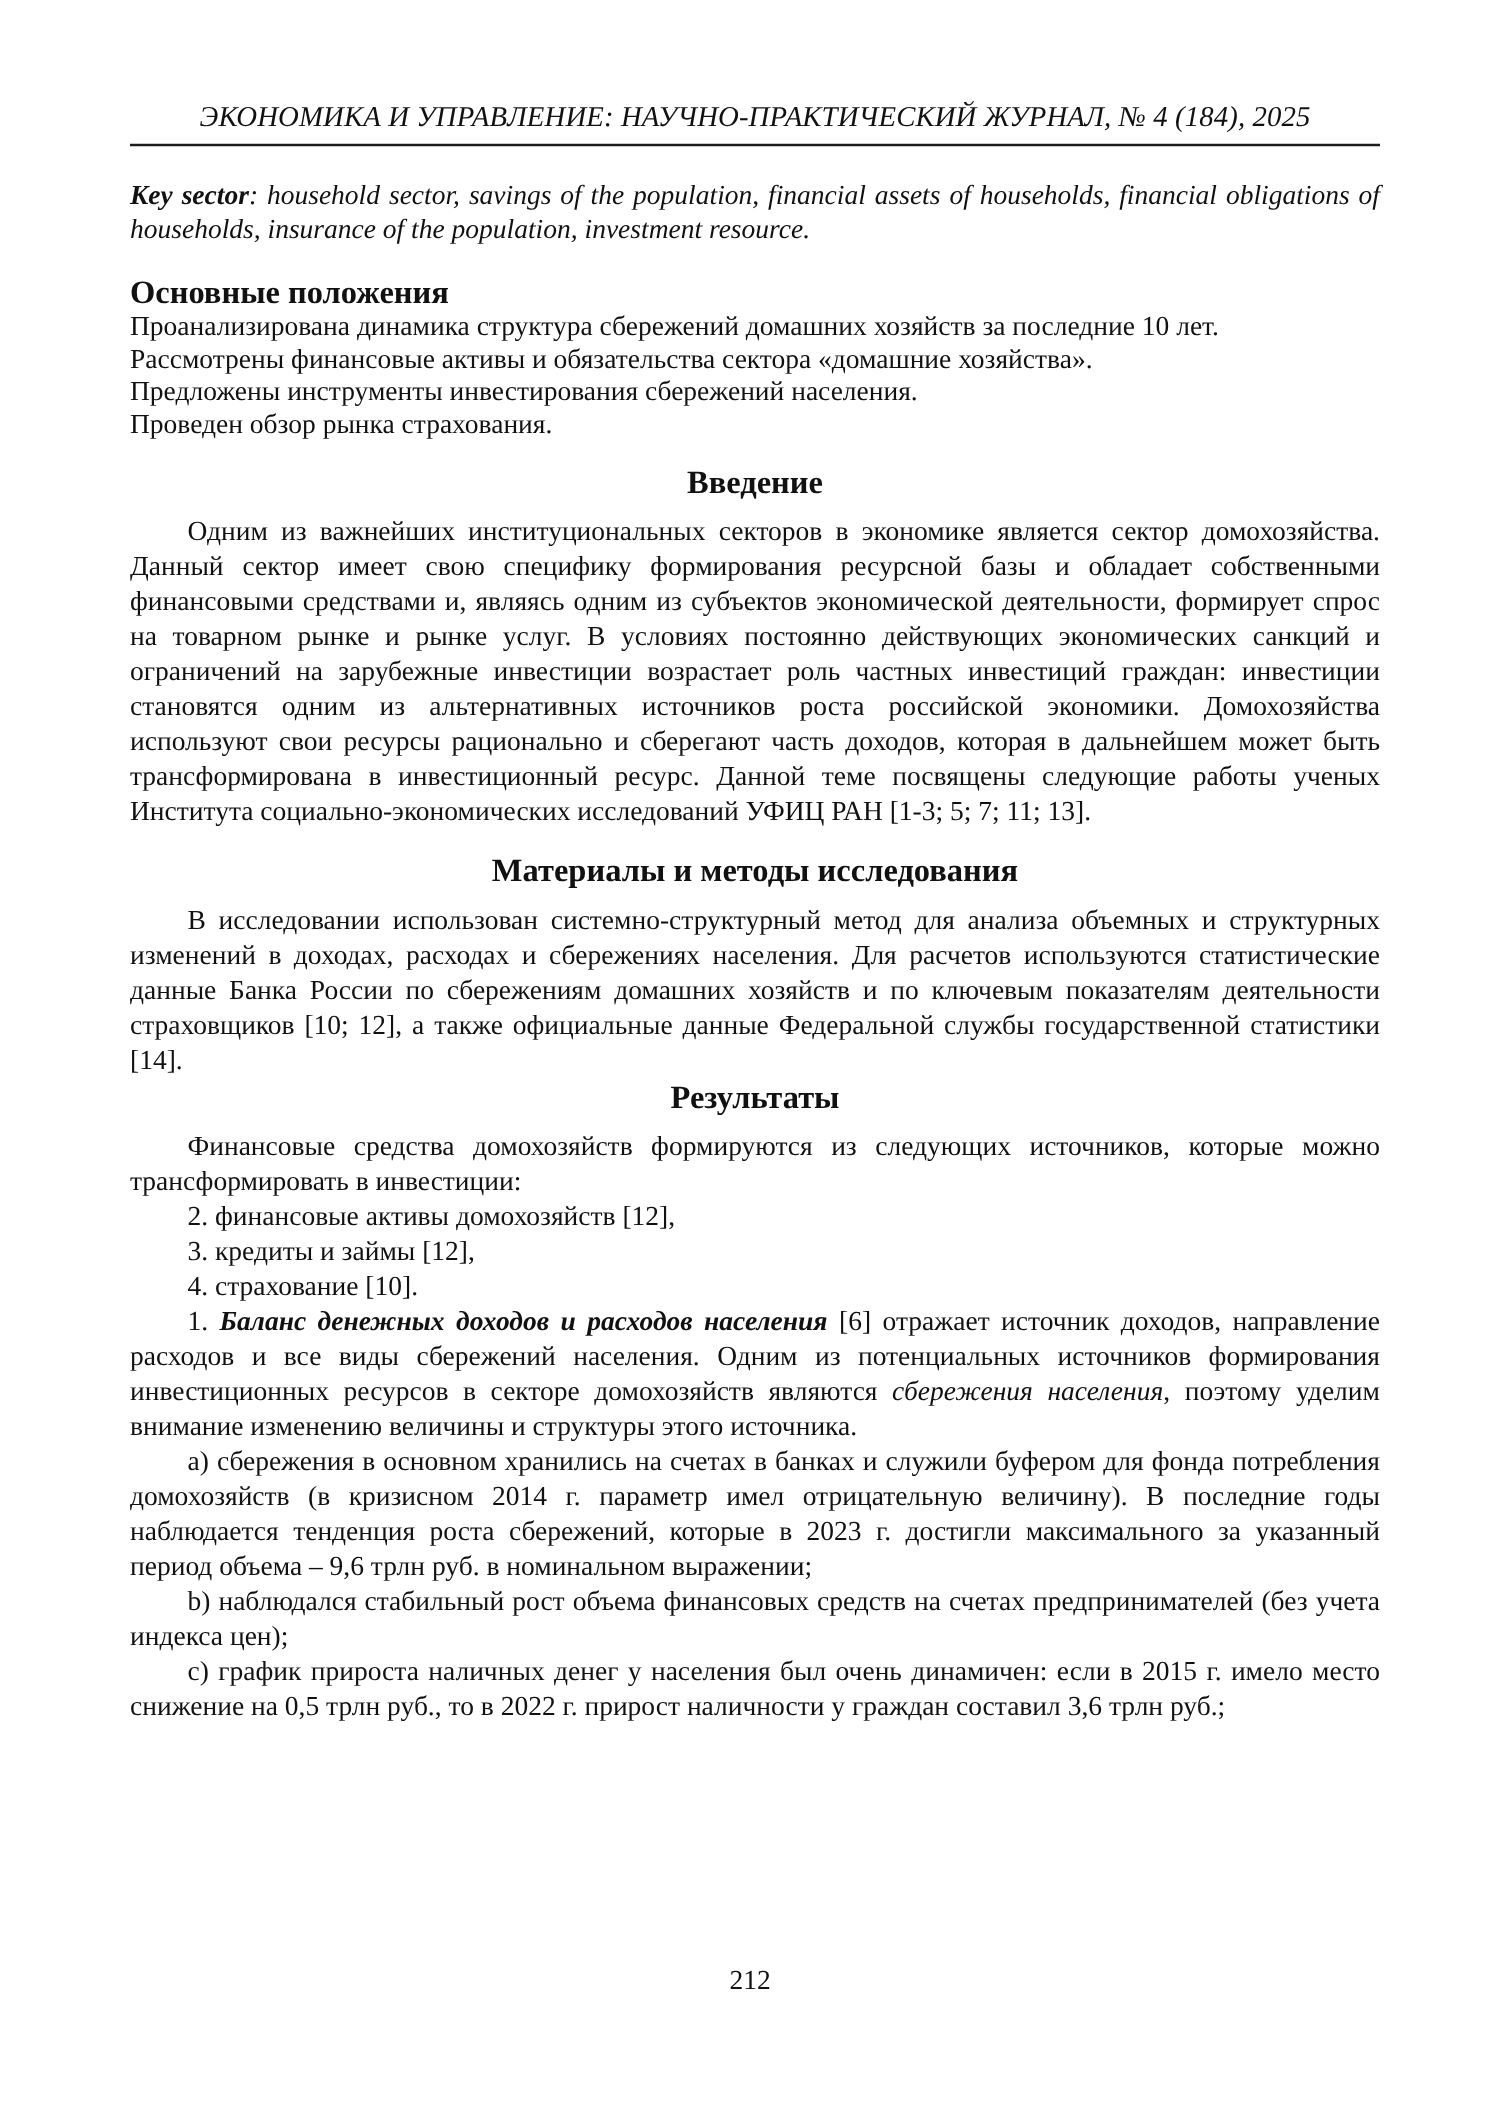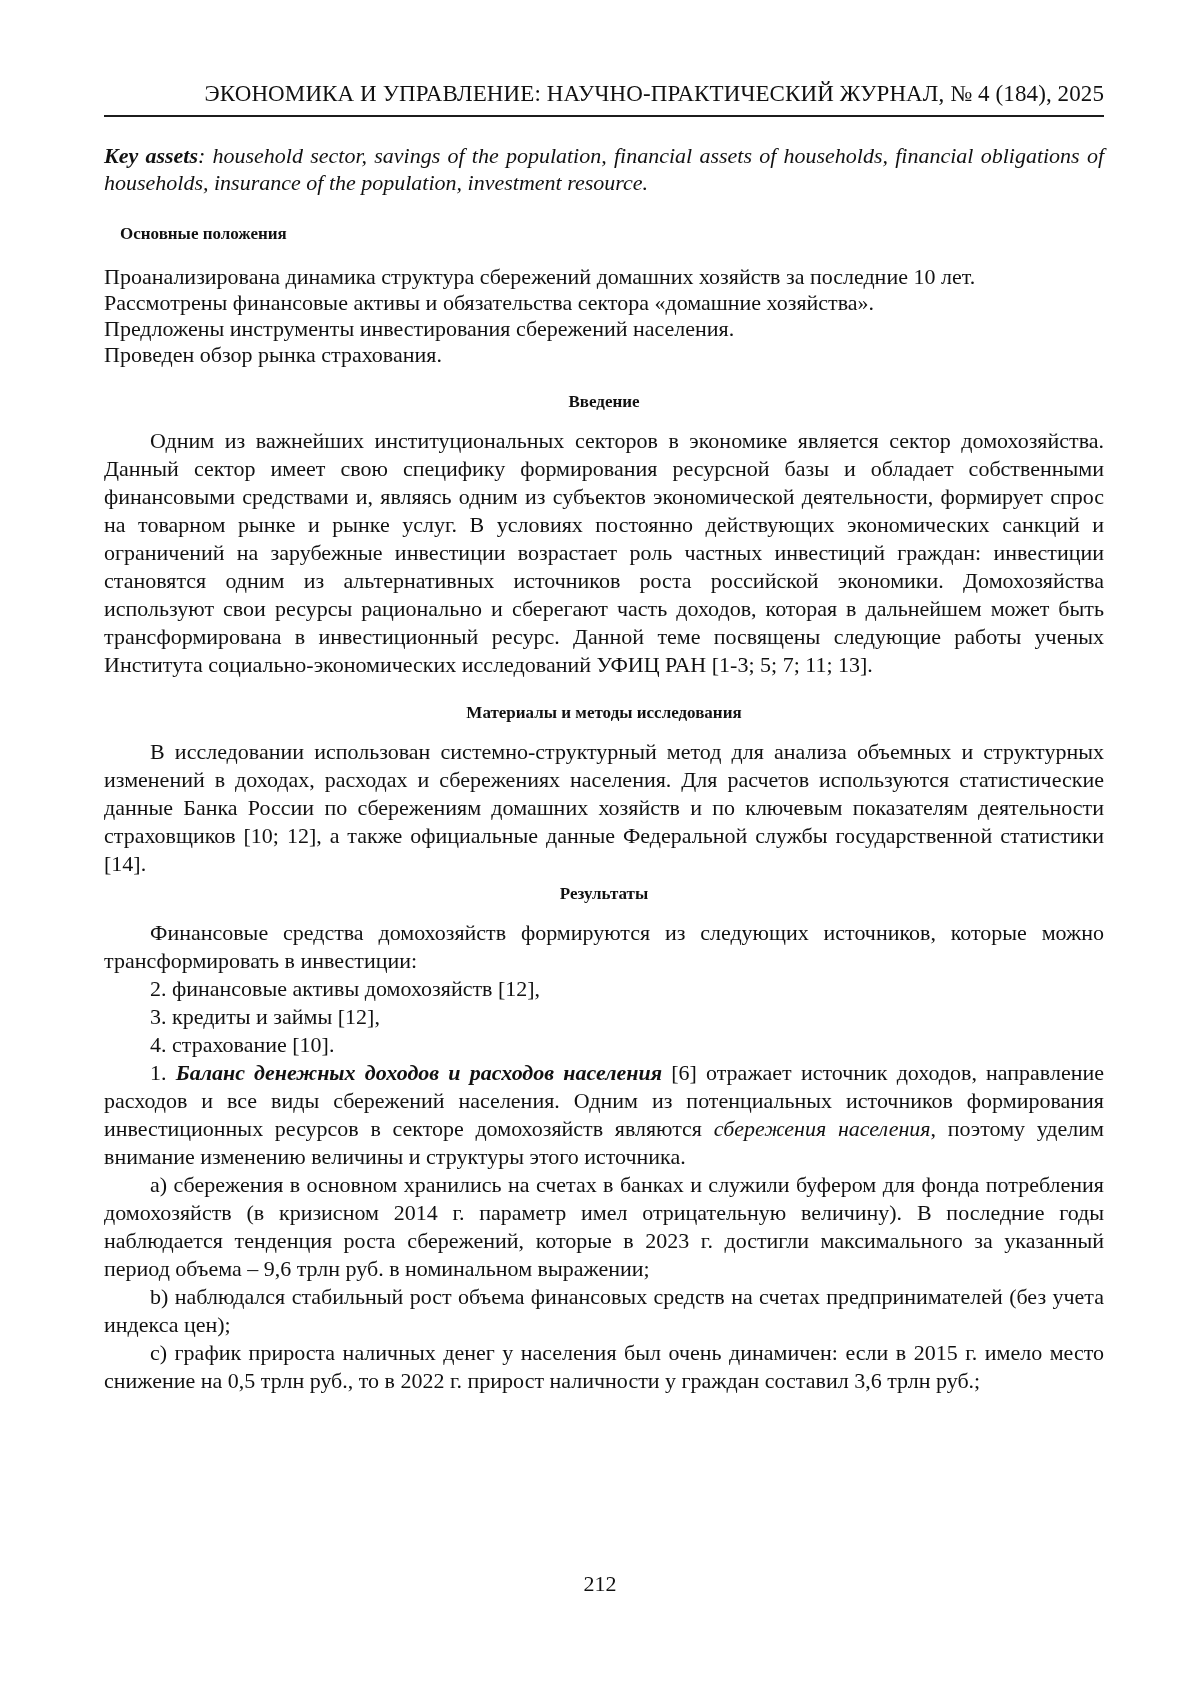--- a/index.html
+++ b/index.html
@@ -9,21 +9,22 @@
     height: 1698px;
     background: #ffffff;
     color: #111;
     font-family: "Liberation Serif", "DejaVu Serif", serif;
     overflow: hidden;
   }
   .content {
     padding: 80px 96px 0 104px; 
   }
   .running-head {
-    text-align: right;
+    text-align: center;
+    font-style: italic;
     font-size: 23px;
     line-height: 28px;
     white-space: nowrap;
     letter-spacing: 0.1px;
   }
   .header-rule {
     border: none;
     border-top: 2.5px solid #1c1c1c;
     margin: 7px 0 0 0;
   }
@@ -35,23 +36,23 @@
     text-indent: 46px;
   }
   p.keywords {
     margin-top: 25px;
     font-style: italic;
     text-indent: 0;
     line-height: 27px;
   }
   .kw-label { font-weight: bold; }
   h2.section-heading {
-    font-size: 17px;
+    font-size: 26px;
     line-height: 28px;
-    margin: 16px;
+    margin: 0;
     font-weight: bold;
   }
   h2.left-heading   { text-align: left;  margin-top: 24px; }
   h2.center-heading { text-align: center; margin-top: 20px; margin-bottom: 11px; }
   h2.tight-top      { margin-top: 2px; }
   .highlight-lines { margin-top: 0; }
   .highlight-lines p {
     font-size: 22px;
     line-height: 26px;
     margin: 0;
@@ -70,21 +71,21 @@
 </style>
 </head>
 <body>
 
 <div class="page">
   <div class="content">
 
     <div class="running-head">ЭКОНОМИКА И УПРАВЛЕНИЕ: НАУЧНО-ПРАКТИЧЕСКИЙ ЖУРНАЛ, № 4 (184), 2025</div>
     <hr class="header-rule">
 
-    <p class="body keywords"><span class="kw-label">Key assets</span><span>: household sector, savings of the population, financial assets of households, financial obligations of households, insurance of the population, investment resource.</span></p>
+    <p class="body keywords"><span class="kw-label">Key sector</span><span>: household sector, savings of the population, financial assets of households, financial obligations of households, insurance of the population, investment resource.</span></p>
 
     <h2 class="section-heading left-heading">Основные положения</h2>
 
     <div class="highlight-lines">
       <p>Проанализирована динамика структура сбережений домашних хозяйств за последние 10 лет.</p>
       <p>Рассмотрены финансовые активы и обязательства сектора «домашние хозяйства».</p>
       <p>Предложены инструменты инвестирования сбережений населения.</p>
       <p>Проведен обзор рынка страхования.</p>
     </div>
 

